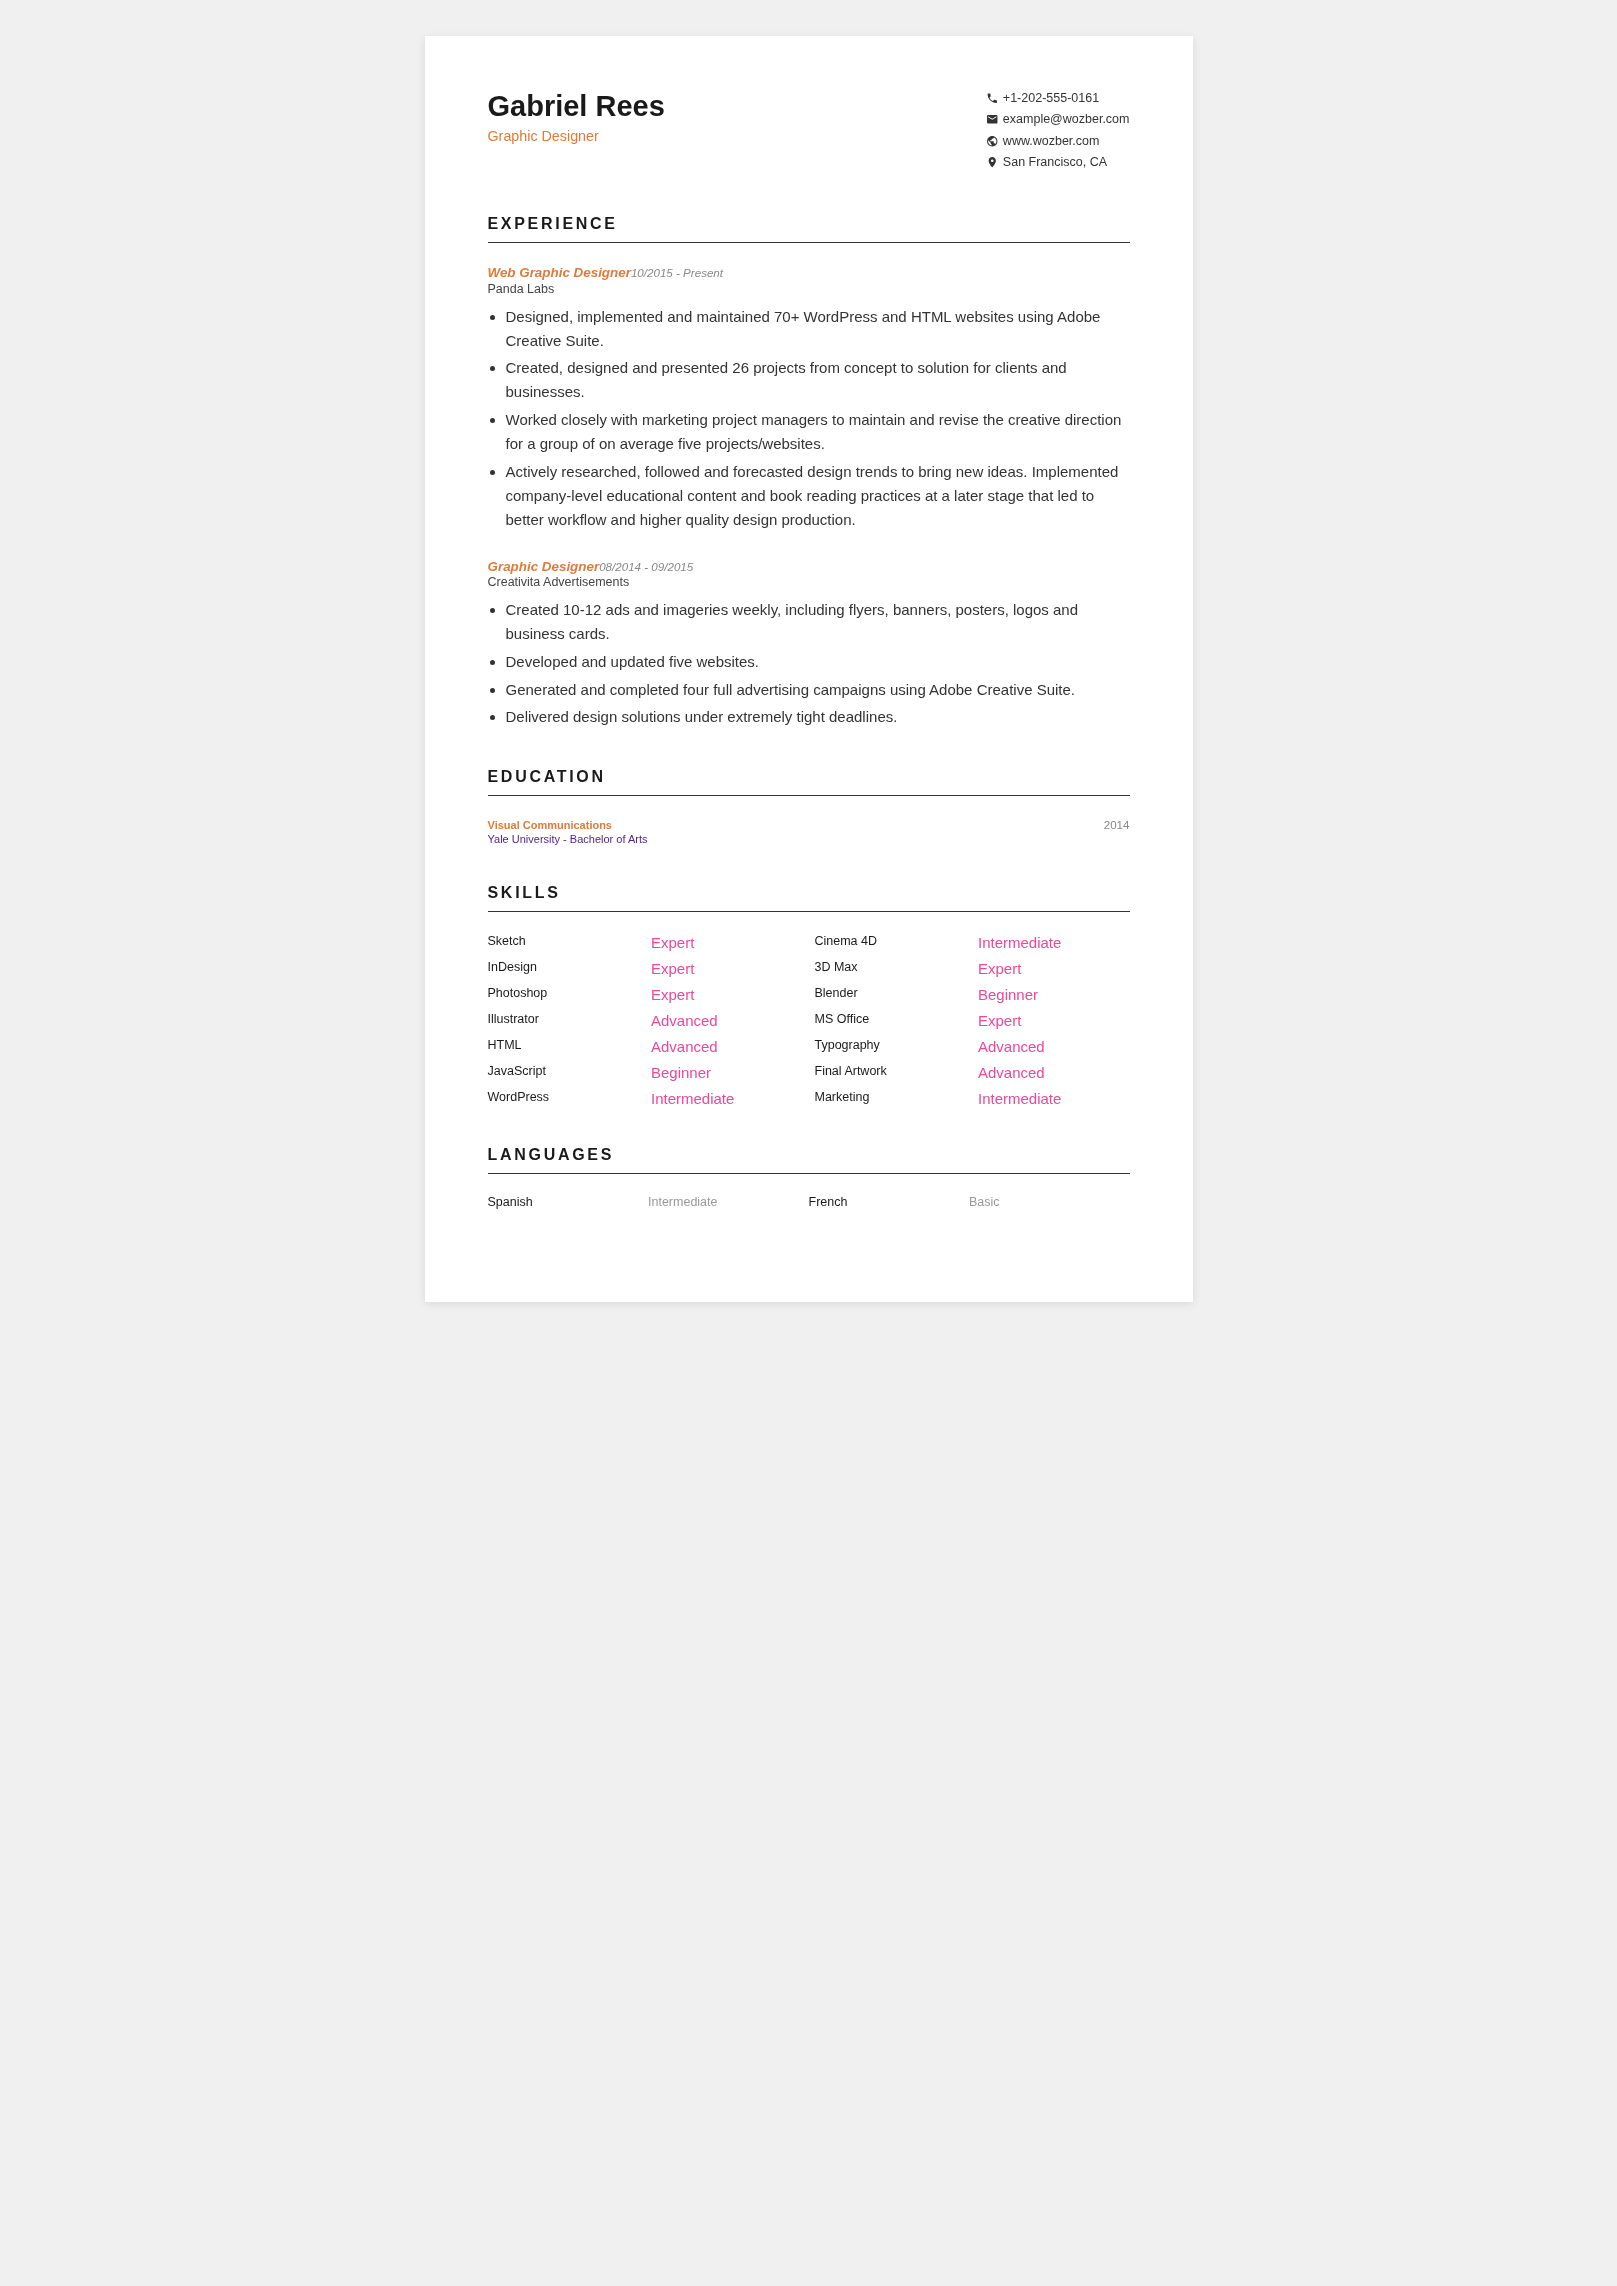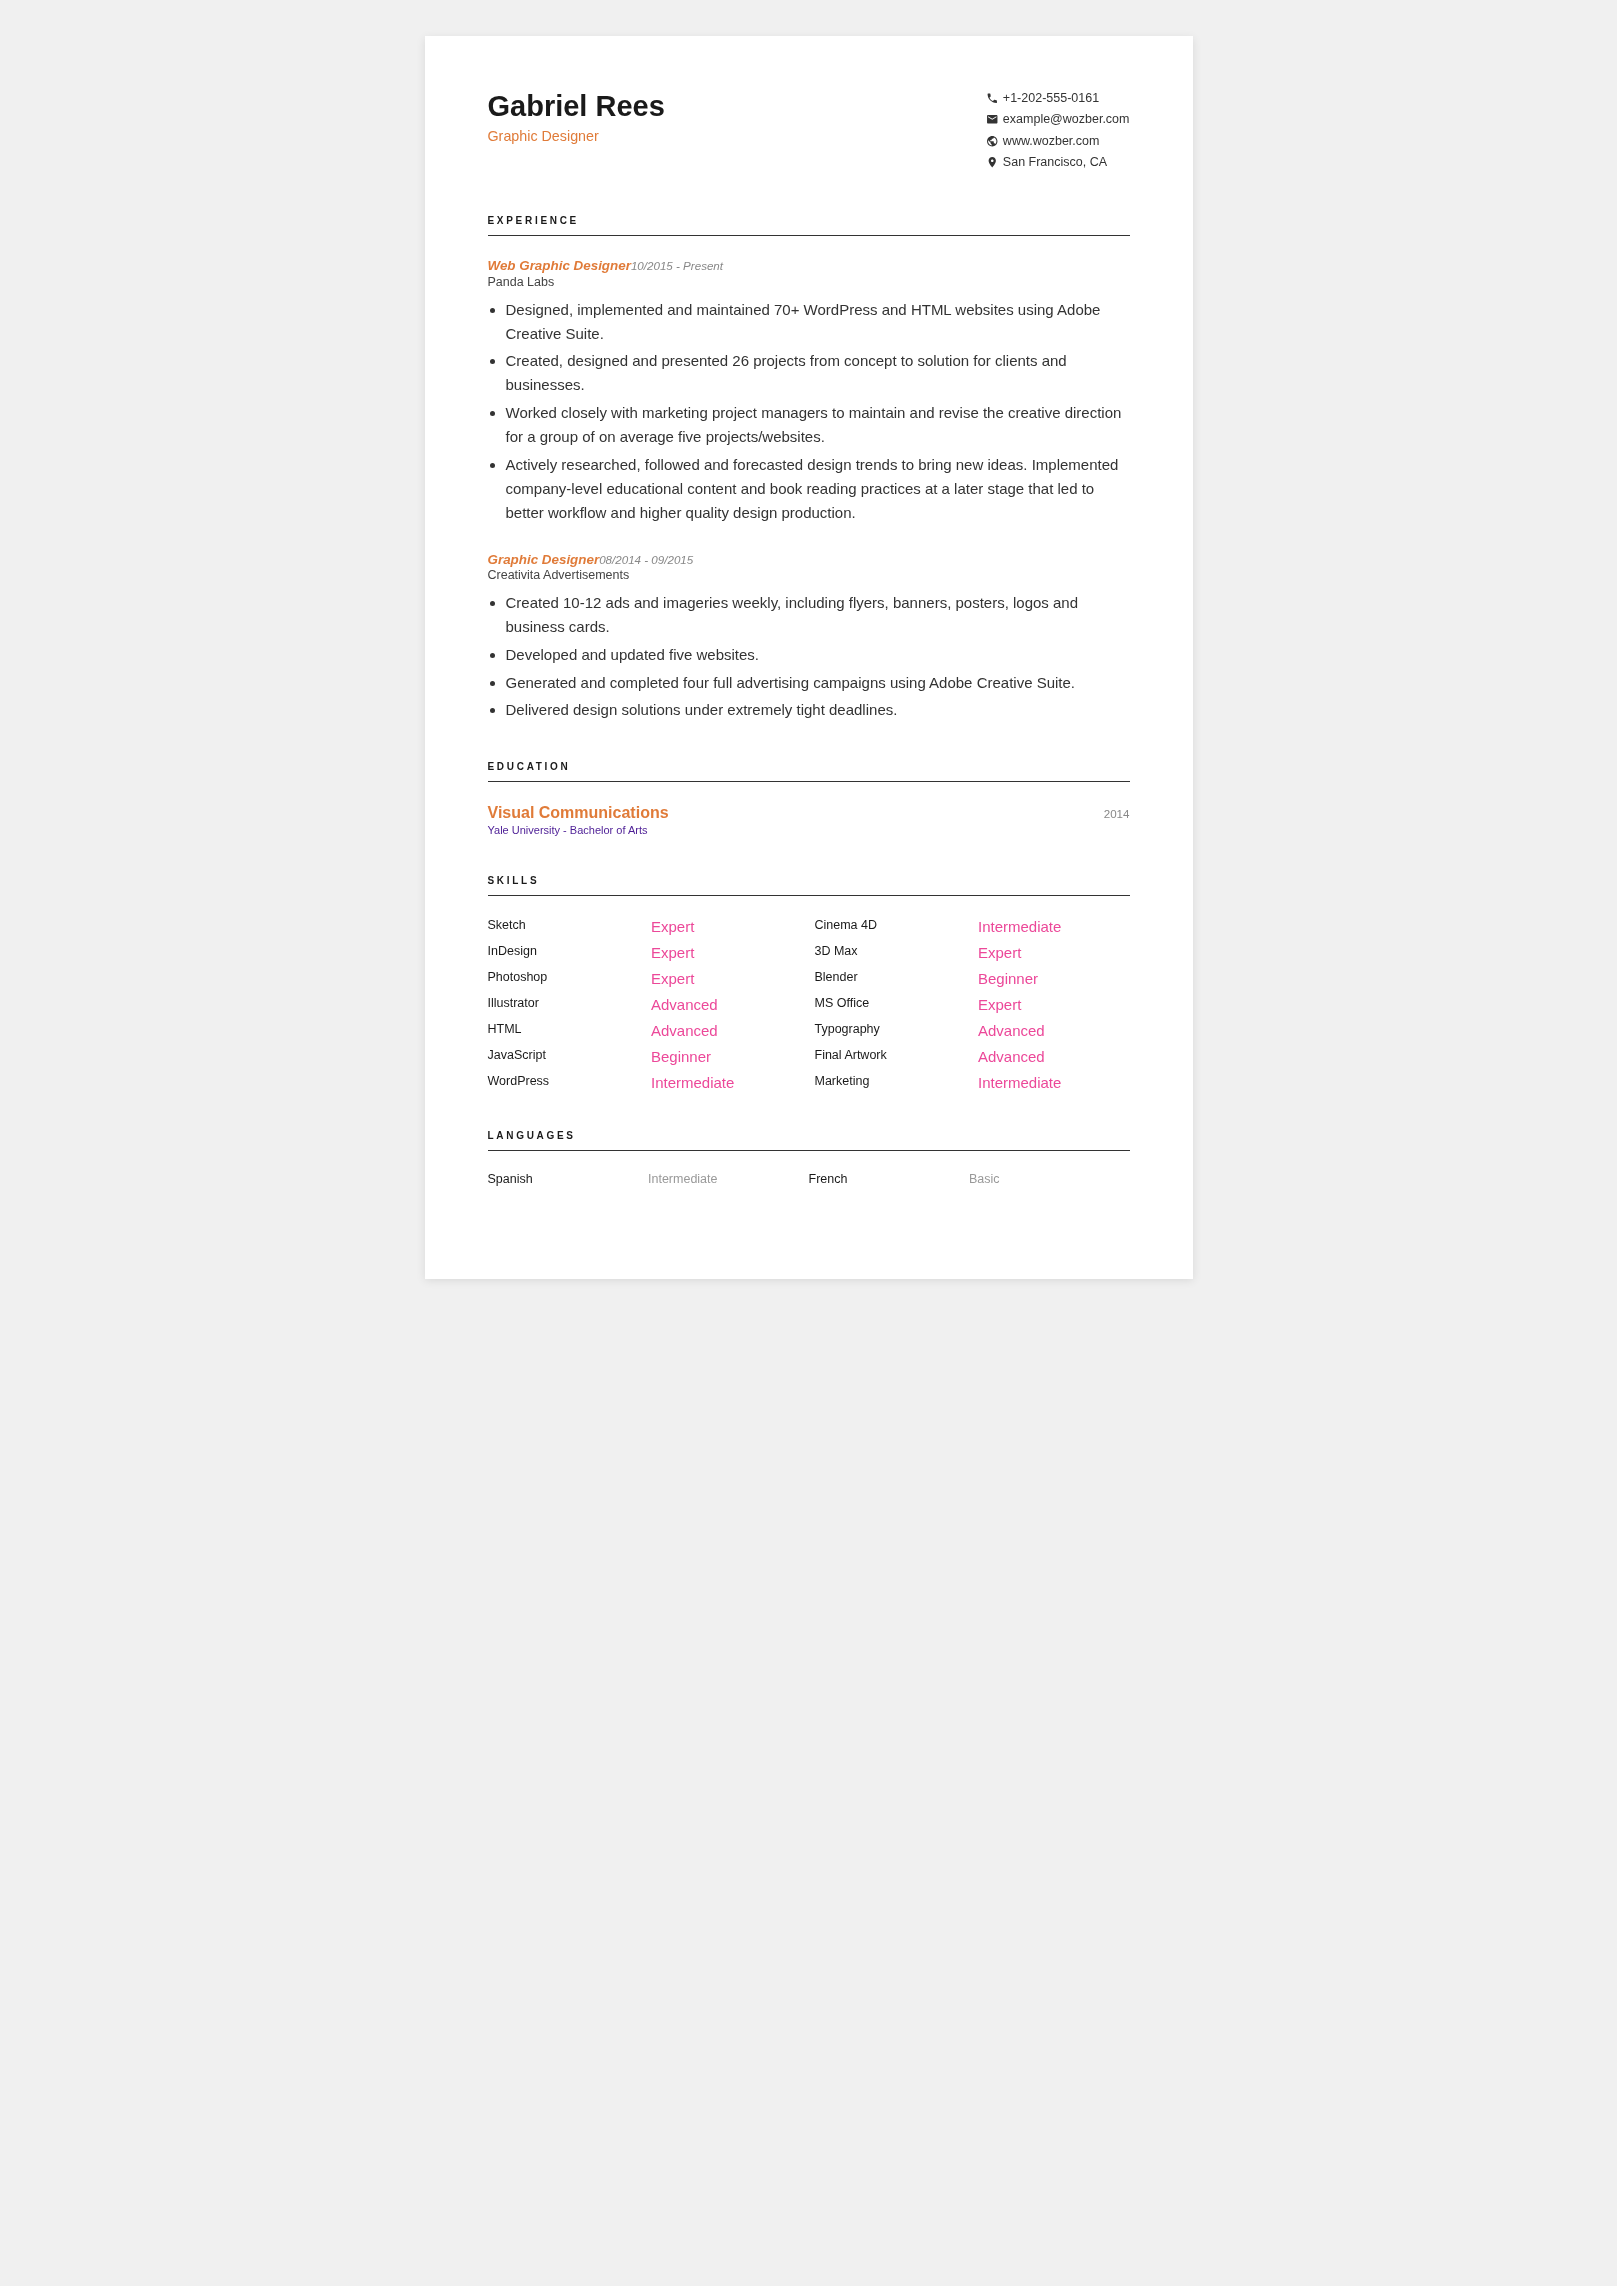--- a/index.html
+++ b/index.html
@@ -54,21 +54,21 @@
       align-items: center;
       justify-content: center;
       color: #333;
       font-size: 12.5px;
     }
     
     .section {
       margin-bottom: 39px;
     }
     .section-title {
-      font-size: 10px;
+      font-size: 16px;
       font-weight: 700;
       letter-spacing: 2.7px;
       color: #1a1a1a;
       margin-bottom: 9px;
     }
     .section-divider {
       height: 1.3px;
       background: #333;
       margin-bottom: 21.5px;
     }
@@ -107,21 +107,21 @@
       margin-bottom: 3.6px;
     }
     
     .edu-item {
       display: flex;
       justify-content: space-between;
       align-items: baseline;
     }
     .edu-left {}
     .edu-degree {
-      font-size: 16px;
+      font-size: 11px;
       font-weight: 600;
       color: #e07b39;
       margin-bottom: 1.8px;
     }
     .edu-school {
       font-size: 11px;
       color: #4c1d95;
     }
     .edu-year {
       font-size: 11.6px;

